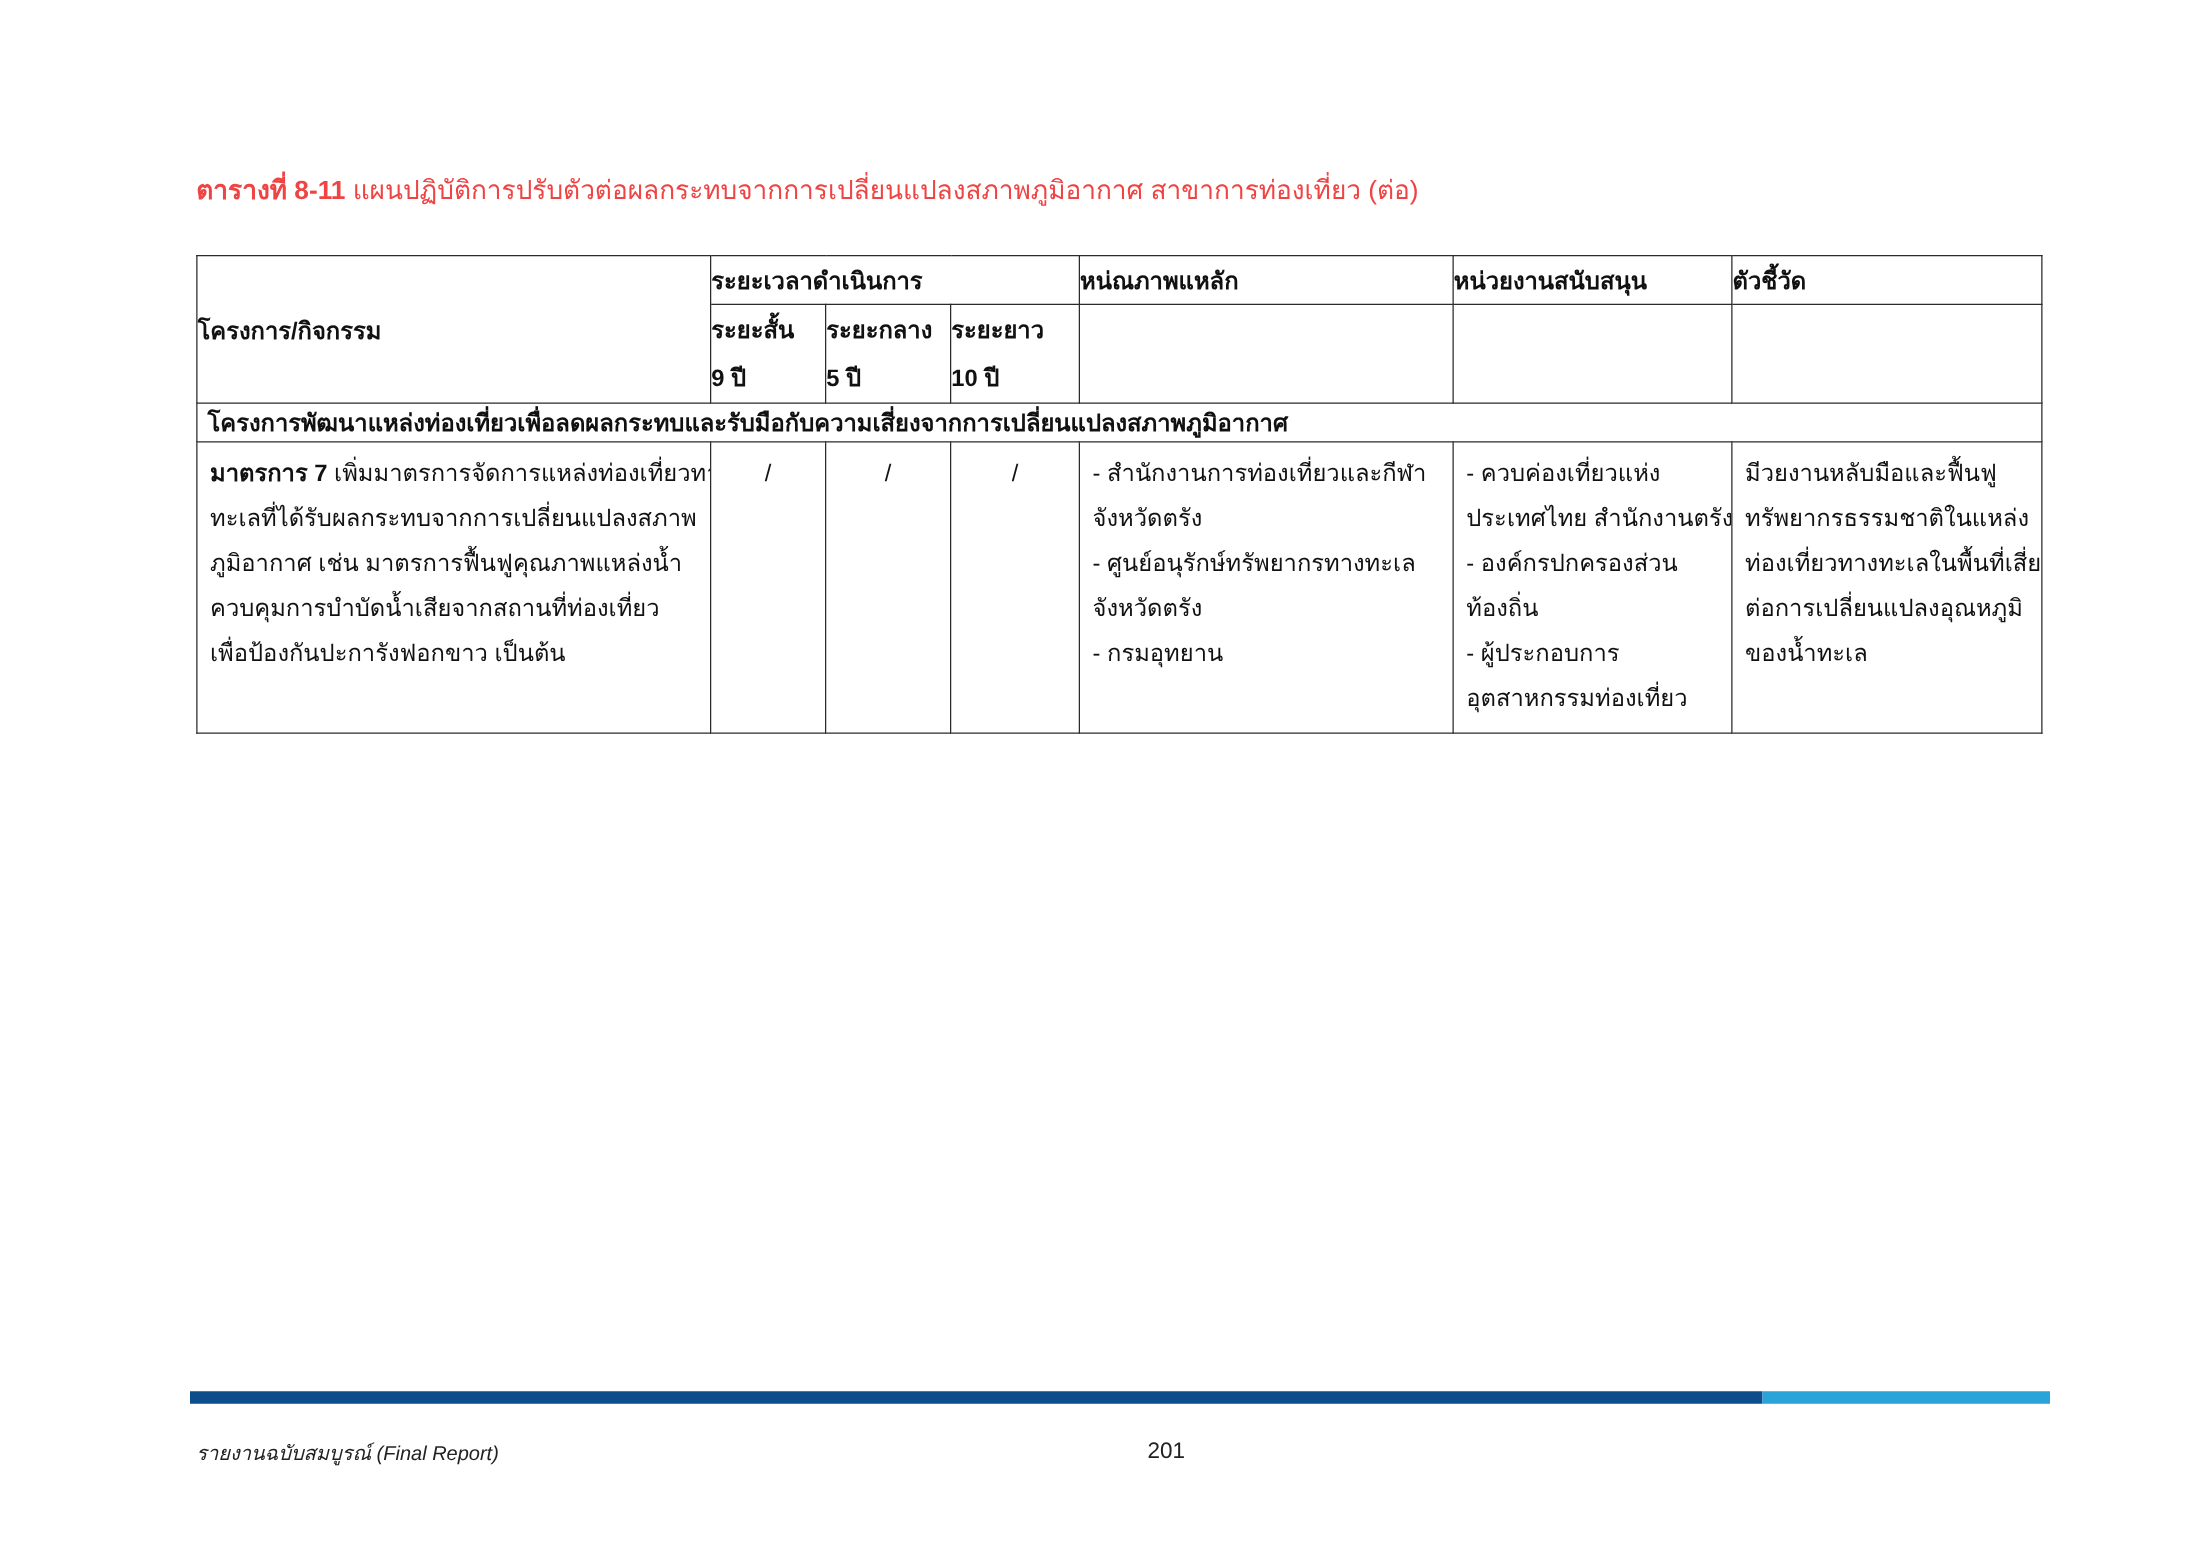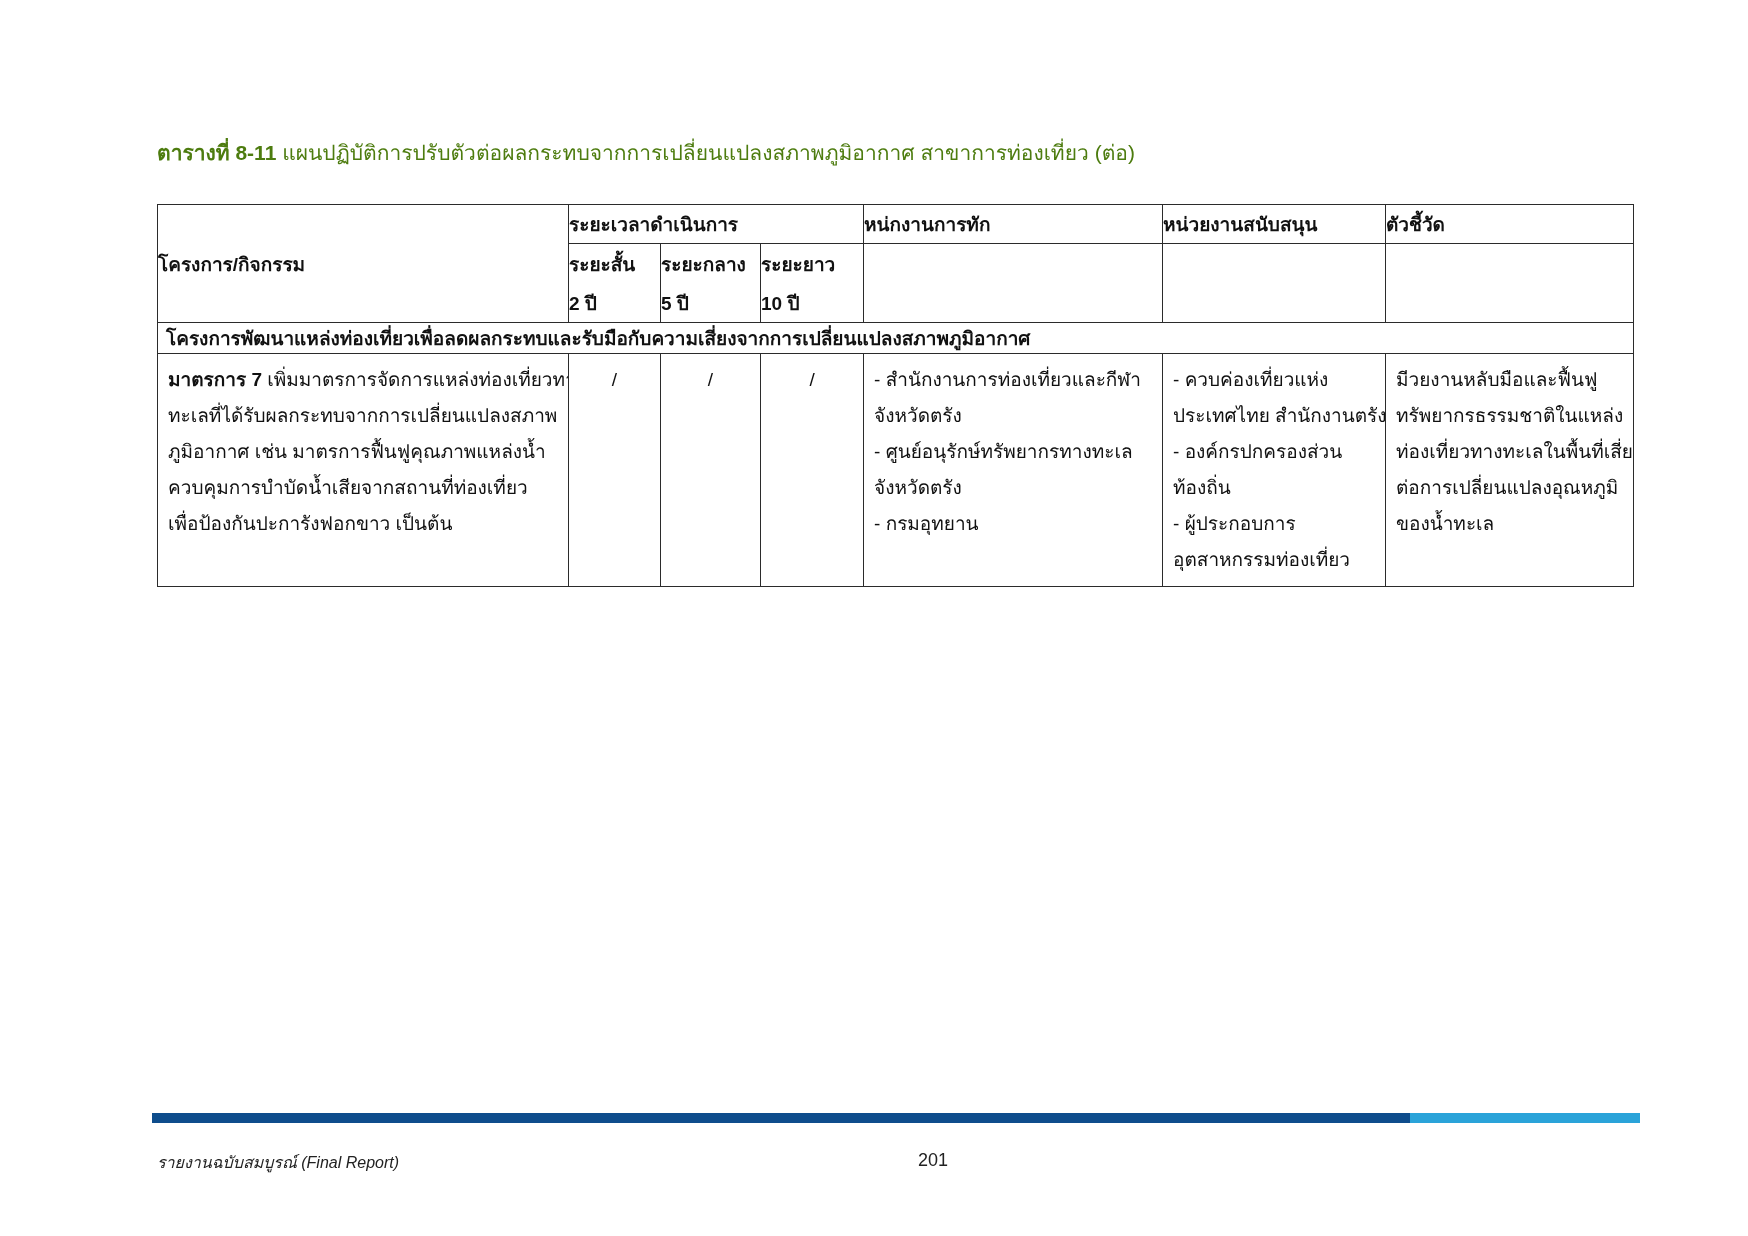--- a/index.html
+++ b/index.html
@@ -3,21 +3,21 @@
 <meta charset="utf-8">
 <style>
   html,body{margin:0;padding:0;}
   body{
     width:1748px;height:1236px;position:relative;background:#ffffff;
     font-family:"Liberation Sans","DejaVu Sans",sans-serif;
     color:#111111;-webkit-font-smoothing:antialiased;
   }
   .page-title{
     position:absolute;left:157px;top:138px;width:1450px;
-    font-size:21px;line-height:30px;color:#4d7c0f;
+    font-size:21px;line-height:30px;color:#ef4444;
   }
   .page-title b{font-weight:bold;}
 
   .doc-table{
     position:absolute;left:157px;top:204px;width:1476px;
     border-collapse:collapse;table-layout:fixed;
     font-size:19px;color:#111;
   }
   .doc-table td{
     border:1.5px solid #2b2b2b;
@@ -70,28 +70,28 @@
     <col style="width:100px">
     <col style="width:103px">
     <col style="width:299px">
     <col style="width:223px">
     <col style="width:248px">
   </colgroup>
   <tbody>
     <tr class="row-h1">
       <td class="hc" rowspan="2">โครงการ/กิจกรรม</td>
       <td class="hc" colspan="3">ระยะเวลาดำเนินการ</td>
-      <td class="hc">หน่กงานการทัก</td>
+      <td class="hc">หน่ณภาพแหลัก</td>
       <td class="hc">หน่วยงานสนับสนุน</td>
       <td class="hc">ตัวชี้วัด</td>
     </tr>
     <tr class="row-h2">
       <td class="hc">
         <div class="sub2">ระยะสั้น</div>
-        <div class="sub2">2 ปี</div>
+        <div class="sub2">9 ปี</div>
       </td>
       <td class="hc">
         <div class="sub2">ระยะกลาง</div>
         <div class="sub2">5 ปี</div>
       </td>
       <td class="hc">
         <div class="sub2">ระยะยาว</div>
         <div class="sub2">10 ปี</div>
       </td>
       <td></td>

